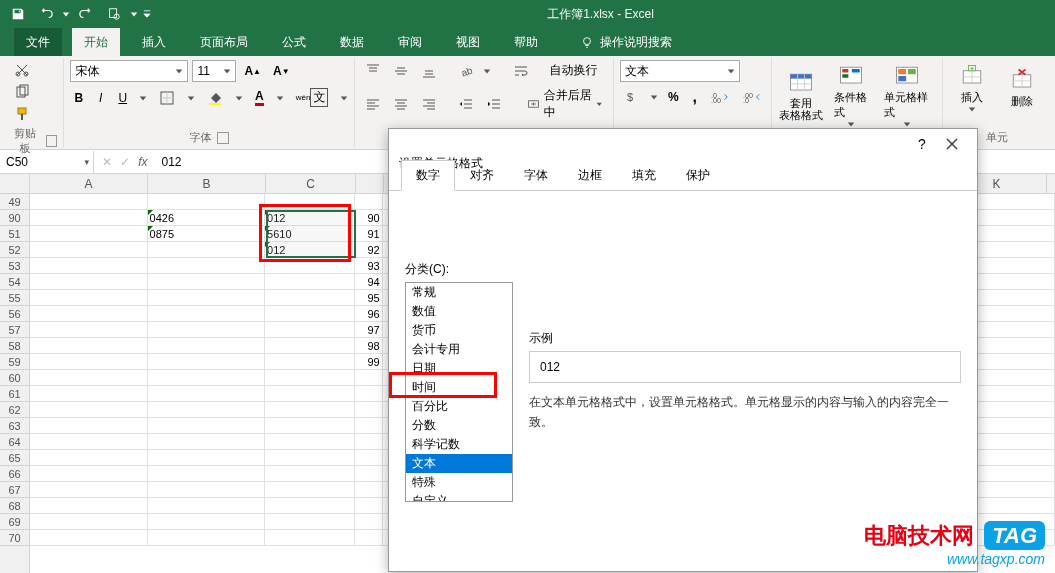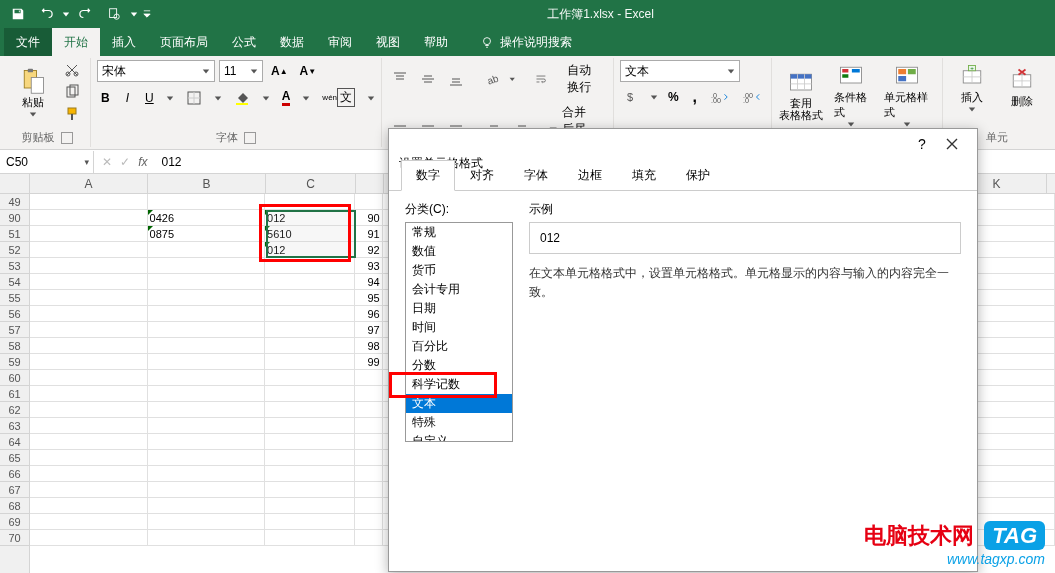--- a/index.html
+++ b/index.html
@@ -5,21 +5,21 @@
 * { box-sizing: border-box; margin: 0; padding: 0; }
 body { font-family: "Microsoft YaHei", SimSun, Arial, sans-serif; font-size: 12px; overflow: hidden; background: #fff; width: 1055px; height: 573px; position: relative; }
 
 
 .titlebar { height: 28px; background: linear-gradient(#217346,#217346); display: flex; align-items: center; color: #fff; padding: 0 6px; }
 .qat { display: flex; align-items: center; gap: 4px; }
 .qat-item { width: 24px; height: 22px; display: flex; align-items: center; justify-content: center; cursor: pointer; border-radius: 2px; }
 .app-title { flex: 1; text-align: center; font-size: 12px; opacity: .95; }
 
 
-.tabs { height: 28px; background: #217346; display: flex; align-items: flex-end; color: #fff; padding-left: 4px; }
+.tabs { height: 28px; background: #217346; display: flex; align-items: flex-end; color: #fff; padding-left: 14px; gap: 10px; }
 .tab { padding: 6px 12px; cursor: pointer; font-size: 12px; height: 28px; display: flex; align-items: center; }
 .tab.file { background: #185c37; margin-right: 0; }
 .tab.active { background: #f3f2f1; color: #217346; }
 .tell-me { margin-left: 8px; display: flex; align-items: center; gap: 6px; }
 .bulb { width: 14px; height: 14px; }
 
 
 .ribbon { height: 94px; background: #f3f2f1; border-bottom: 1px solid #d4d4d4; display: flex; align-items: stretch; padding: 2px 4px; }
 .group { border-right: 1px solid #e1dfdd; padding: 2px 6px 2px 6px; display: flex; flex-direction: column; }
 .group-title { text-align: center; font-size: 11px; color: #666; margin-top: auto; padding-top: 2px; display: flex; justify-content: center; align-items: center; gap: 4px; }
@@ -63,21 +63,21 @@
 .text-marker { color: #006400; font-size: 7px; position: absolute; top: 0; left: 0; width: 0; height: 0; border-top: 5px solid #006400; border-right: 5px solid transparent; }
 
 
 .dialog { position: absolute; left: 388px; top: 128px; width: 590px; height: 444px; background: #fff; border: 1px solid #999; box-shadow: 0 3px 12px rgba(0,0,0,.3); z-index: 5; display: flex; flex-direction: column; }
 .dlg-title { height: 30px; display: flex; align-items: center; padding: 0 10px; font-size: 12px; }
 .dlg-title .dt-text { flex: 1; margin-top: 38px; }
 .dlg-help, .dlg-close { width: 30px; height: 30px; display: flex; align-items: center; justify-content: center; cursor: pointer; font-size: 14px; }
 .dlg-tabs { height: 32px; border-bottom: 1px solid #ccc; display: flex; align-items: flex-end; padding: 0 12px; gap: 0; }
 .dlg-tab { padding: 6px 14px; border: 1px solid transparent; cursor: pointer; font-size: 12px; position: relative; top: 1px; }
 .dlg-tab.active { border: 1px solid #ccc; border-bottom: 1px solid #fff; background: #fff; }
-.dlg-body { flex: 1; padding: 10px 16px; display: flex; gap: 16px; font-size: 12px; }
+.dlg-body { flex: 1; padding: 10px 16px; display: flex; gap: 16px; font-size: 12px; align-items: center; }
 .cat-box { width: 108px; }
 .cat-label { margin-bottom: 4px; }
 .cat-list { border: 1px solid #999; height: 220px; overflow: hidden; }
 .cat-item { padding: 1px 6px; cursor: pointer; }
 .cat-item.selected { background: #0078d7; color: #fff; }
 .sample-box { flex: 1; }
 .sample-lbl { margin-bottom: 4px; }
 .sample-frame { border: 1px solid #ccc; padding: 8px 10px; margin-bottom: 10px; }
 .sample-desc { line-height: 1.6; color: #333; }
 
@@ -148,31 +148,20 @@
         <path stroke="#fff" d="M6 12h4M7 14h2"></path>
       </svg>
     <span>操作说明搜索</span>
   </div>
 </div>
 
 <div class="ribbon">
 
   <div class="group">
     <div class="group-row">
-      <div class="big-btn">
-        <svg class="big-icon" viewBox="0 0 32 32">
-            <rect x="6" y="4" width="14" height="20" fill="#f7d77e" stroke="#9b7b1e"></rect>
-            <rect x="10" y="2" width="6" height="4" fill="#777" rx="1"></rect>
-            <rect x="14" y="12" width="14" height="18" fill="#fff" stroke="#888"></rect>
-          </svg>
-        <span style="font-size:11px">粘贴</span>
-        <svg class="caret-down" viewBox="0 0 10 10">
-            <path fill="#555" d="M1 3h8L5 8z"></path>
-          </svg>
-      </div>
       <div style="display:flex;flex-direction:column;gap:2px">
         <div class="ribbon-btn">
             <svg width="16" height="16" viewBox="0 0 16 16">
               <path stroke="#555" fill="none" d="M3 3l10 10M13 3 3 13"></path>
               <circle cx="4" cy="12" r="2" fill="none" stroke="#555"></circle>
               <circle cx="12" cy="12" r="2" fill="none" stroke="#555"></circle>
             </svg>
           </div>
         <div class="ribbon-btn">
             <svg width="16" height="16" viewBox="0 0 16 16">

